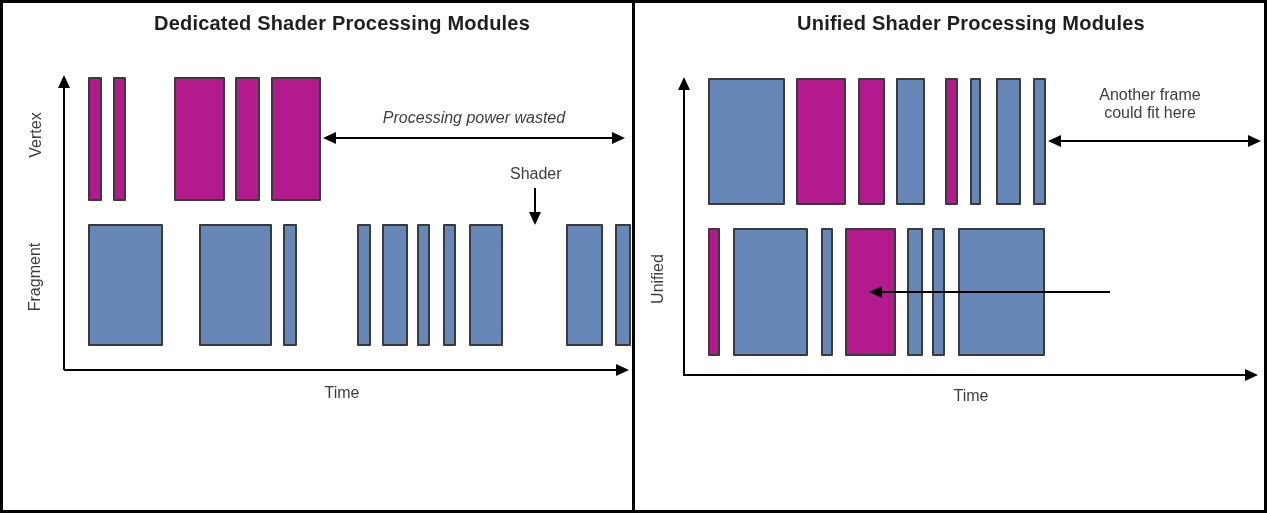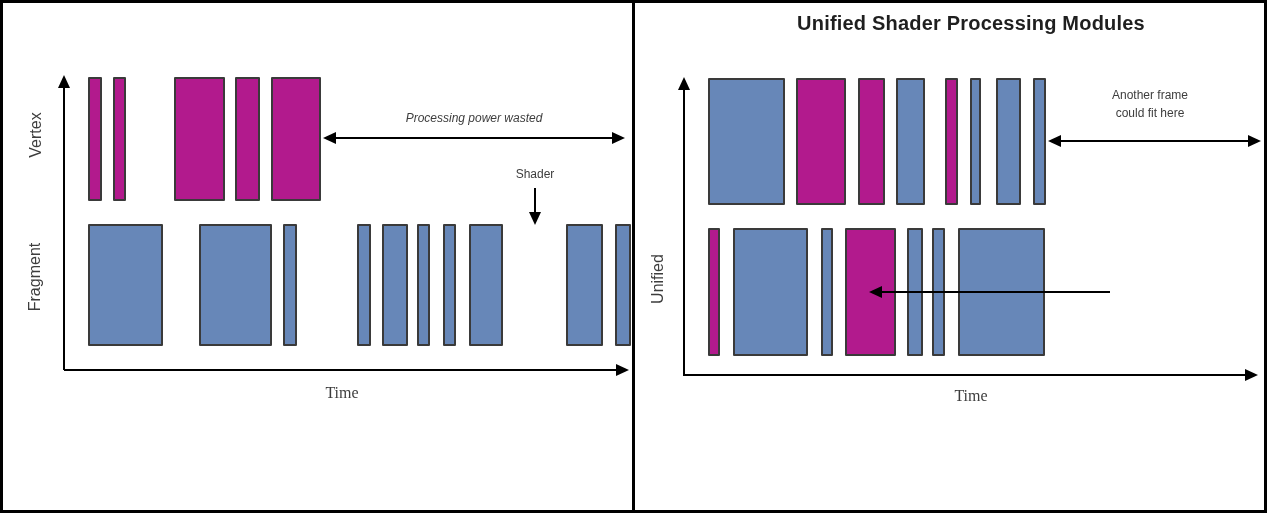--- a/index.html
+++ b/index.html
@@ -19,38 +19,39 @@
   .axis-line-h{position:absolute;height:2px;background:#000;}
   .tri{position:absolute;width:0;height:0;}
   .tri-up{border-left:6px solid transparent;border-right:6px solid transparent;border-bottom:13px solid #000;}
   .tri-down{border-left:6px solid transparent;border-right:6px solid transparent;border-top:13px solid #000;}
   .tri-left{border-top:6px solid transparent;border-bottom:6px solid transparent;border-right:13px solid #000;}
   .tri-right{border-top:6px solid transparent;border-bottom:6px solid transparent;border-left:13px solid #000;}
   .rot-label{
     position:absolute;width:120px;height:20px;text-align:center;font-size:16px;color:#3d3d3d;
     transform:rotate(-90deg);line-height:20px;
   }
-  .axis-caption{position:absolute;text-align:center;font-size:16px;color:#3d3d3d;font-family:Liberation Serif, serif;}
+  .axis-caption{position:absolute;text-align:center;font-size:16px;color:#3d3d3d;}
   .note{
-    position:absolute;text-align:center;font-size:12px;color:#3d3d3d;
+    position:absolute;text-align:center;font-size:16px;color:#3d3d3d;
     line-height:18px;white-space:pre-line;
   }
   .bar{position:absolute;box-sizing:border-box;border:2px solid #3a3a3a;border-radius:1px;}
   .bars-layer{position:absolute;left:0;top:0;width:0;height:0;}
   .arrow{position:absolute;}
   .arrow .shaft-h{position:absolute;height:2px;background:#000;top:5px;}
   .arrow .shaft-v{position:absolute;width:2px;background:#000;left:5px;}
 </style>
 </head>
 <body>
 
 <div class="canvas">
 
   <div class="divider"></div>
 
+  <div class="panel-title title-left">Dedicated Shader Processing Modules</div>
 
   <div class="axis-line-v" style="left:60px;top:83px;height:284px;"></div>
   <div class="tri tri-up" style="left:55px;top:72px;"></div>
 
   <div class="axis-line-h" style="left:61px;top:366px;width:554px;"></div>
   <div class="tri tri-right" style="left:613px;top:361px;"></div>
 
   <div class="rot-label" style="left:-27px;top:122px;">Vertex</div>
   <div class="rot-label" style="left:-28px;top:264px;">Fragment</div>
   <div class="axis-caption" style="left:61px;width:556px;top:381px;">Time</div>

